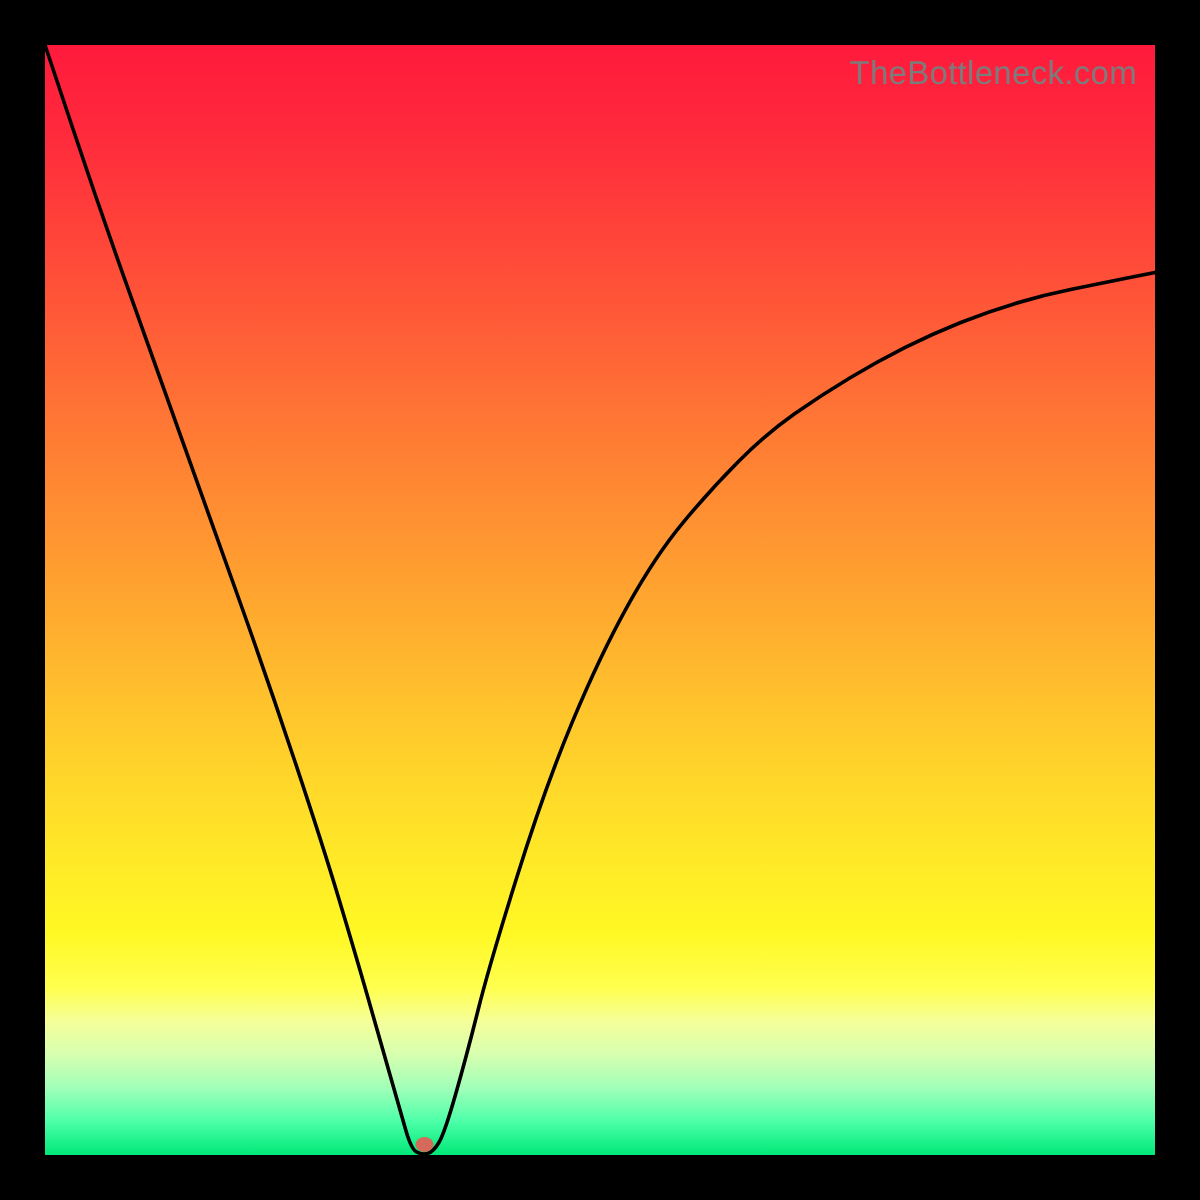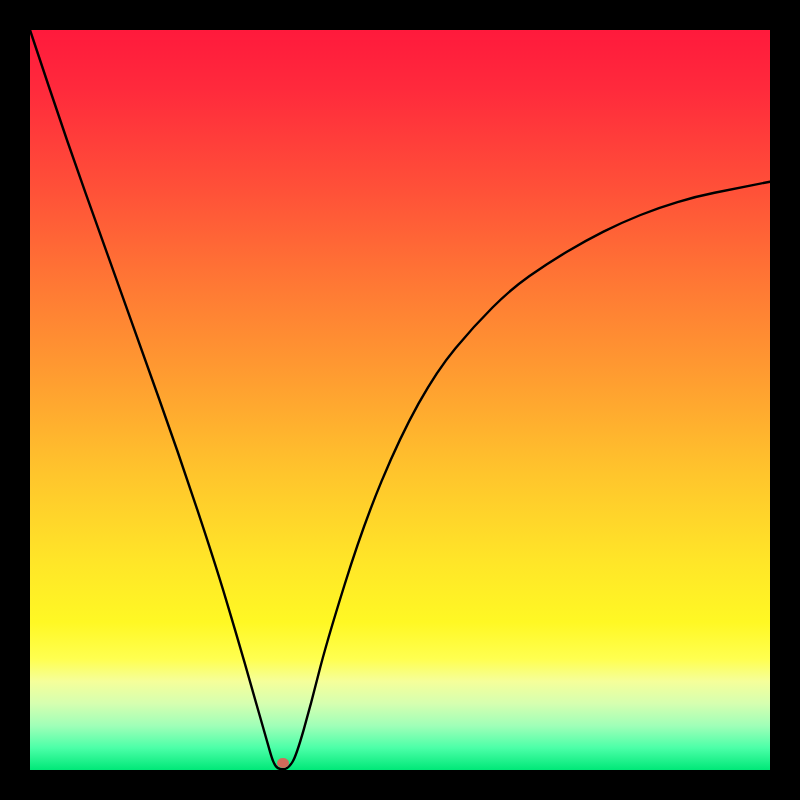--- a/index.html
+++ b/index.html
@@ -66,18 +66,19 @@
     background: #d36a5a;
     border-radius: 50%;
     transform: translate(-50%, -50%);
   }
 </style>
 </head>
 <body>
 
 <div class="frame">
   <div class="plot-area">
+    <div class="watermark">TheBottleneck.com</div>
     <svg class="curve" viewBox="0 0 740 740" preserveAspectRatio="none">
       <path id="curve-path" fill="none" stroke="#000000" stroke-width="2.4" stroke-linejoin="round" stroke-linecap="round" d="M 0.0 0.0 Q 0.0 0.0 18.5 55.5 Q 37.0 111.0 55.5 162.8 Q 74.0 214.6 92.5 266.4 Q 111.0 318.2 129.5 370.0 Q 148.0 421.8 166.5 477.3 Q 185.0 532.8 196.1 569.8 Q 207.2 606.8 214.6 632.7 Q 222.0 658.6 229.4 684.5 Q 236.8 710.4 240.5 723.3 Q 244.2 736.3 247.9 738.1 Q 251.6 740.0 255.3 738.9 Q 259.0 737.8 262.7 731.5 Q 266.4 725.2 273.8 699.3 Q 281.2 673.4 288.6 643.8 Q 296.0 614.2 314.5 555.0 Q 333.0 495.8 351.5 451.4 Q 370.0 407.0 388.5 373.7 Q 407.0 340.4 425.5 318.2 Q 444.0 296.0 462.5 277.5 Q 481.0 259.0 499.5 246.0 Q 518.0 233.1 536.5 222.0 Q 555.0 210.9 573.5 201.6 Q 592.0 192.4 610.5 185.0 Q 629.0 177.6 647.5 172.1 Q 666.0 166.5 684.5 162.8 Q 703.0 159.1 721.5 155.4 T 740.0 151.7"></path>
     </svg>
     <div class="marker" id="min-marker" style="left: 253.08px; top: 732.6px; background: rgb(211, 106, 90);"></div>
   </div>
 </div>
 
 </body></html>

